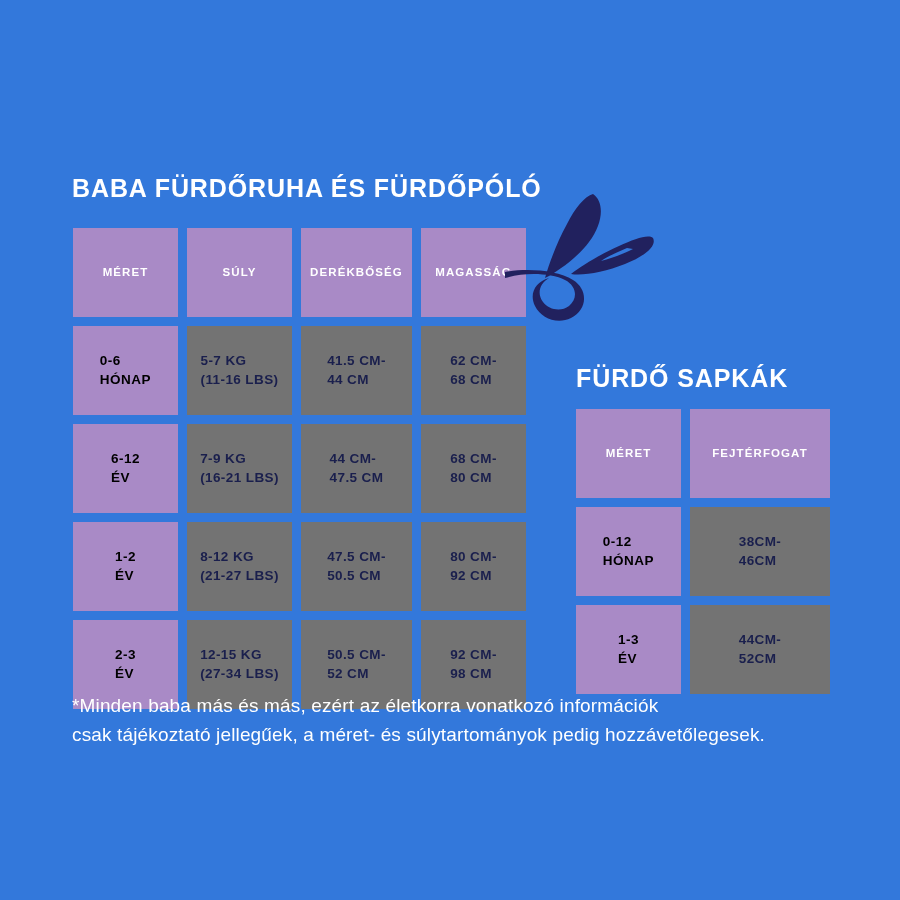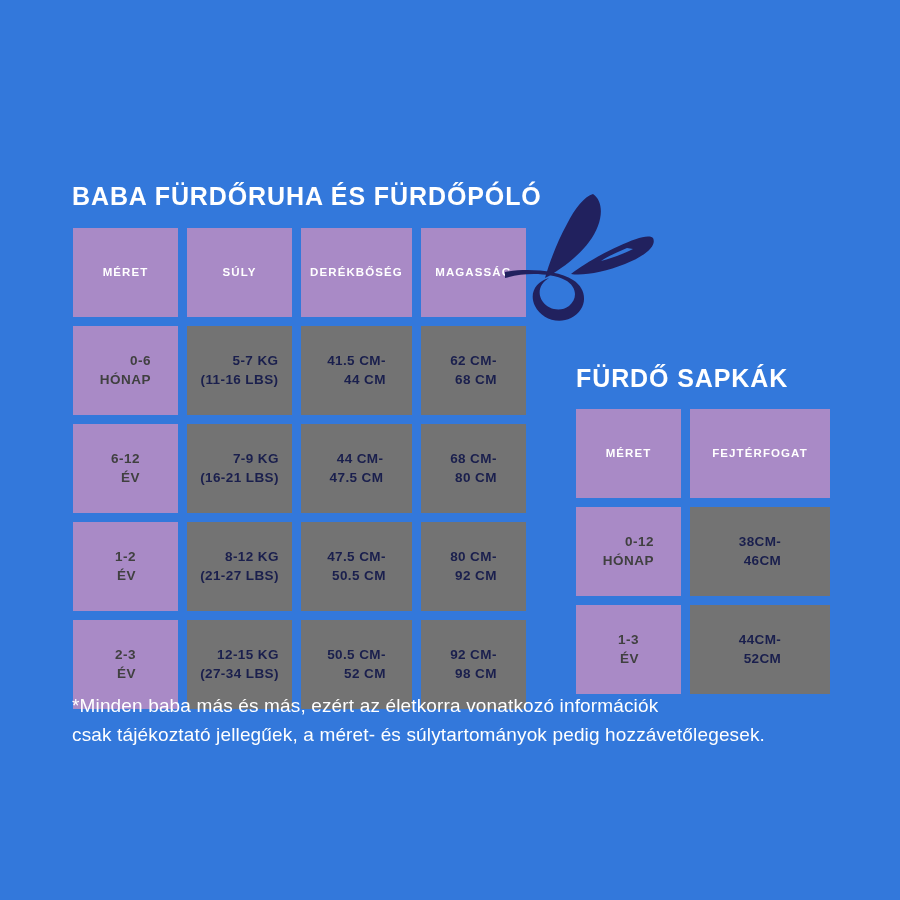--- a/index.html
+++ b/index.html
@@ -27,21 +27,21 @@
   .section-title {
     position: absolute;
     color: #ffffff;
     font-size: 25px;
     font-weight: bold;
     letter-spacing: 0.9px;
     white-space: nowrap;
     line-height: 1;
   }
 
-  #title-main  { left: 72px;  top: 184px; }
+  #title-main  { left: 72px;  top: 176px; }
   #title-caps  { left: 576px; top: 366px; }
 
   
   .size-table {
     position: absolute;
     display: grid;
     gap: 9px;
   }
 
   #table-swimwear {
@@ -56,35 +56,35 @@
     top: 409px;
     grid-template-columns: 105px 140px;
     grid-auto-rows: 89px;
   }
 
   
   .cell {
     display: flex;
     align-items: center;
     justify-content: center;
-    text-align: right;
+    text-align: left;
     line-height: 1.35;
   }
 
   .cell-head {
     background: #a98ac6;
     color: #ffffff;
     font-size: 11.5px;
     font-weight: bold;
     letter-spacing: 1.1px;
   }
 
   .cell-size {
     background: #a98ac6;
-    color: #404040;
+    color: #000000;
     font-size: 13.5px;
     font-weight: bold;
     letter-spacing: 0.5px;
   }
 
   .cell-value {
     background: #737373;
     color: #1a1f4d;
     font-size: 13.5px;
     font-weight: bold;

